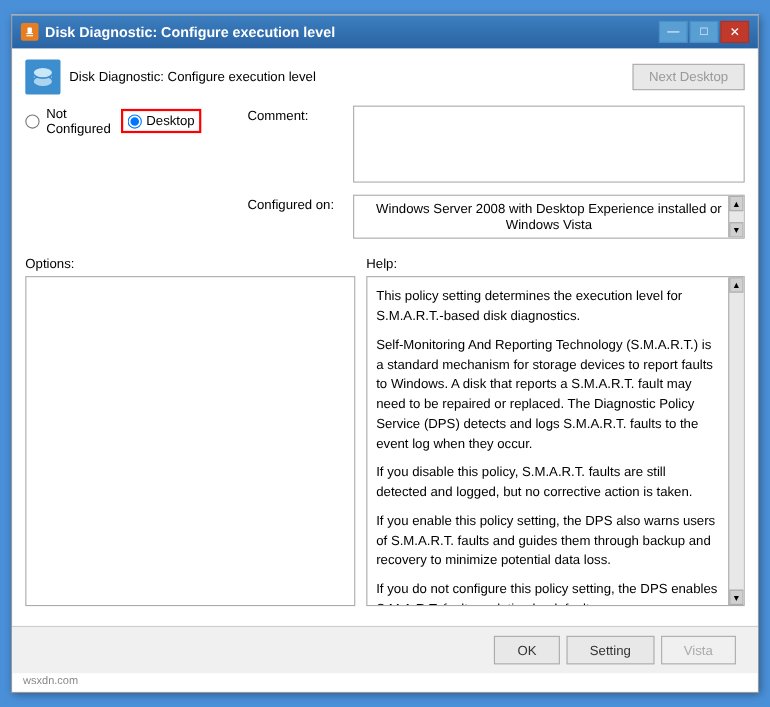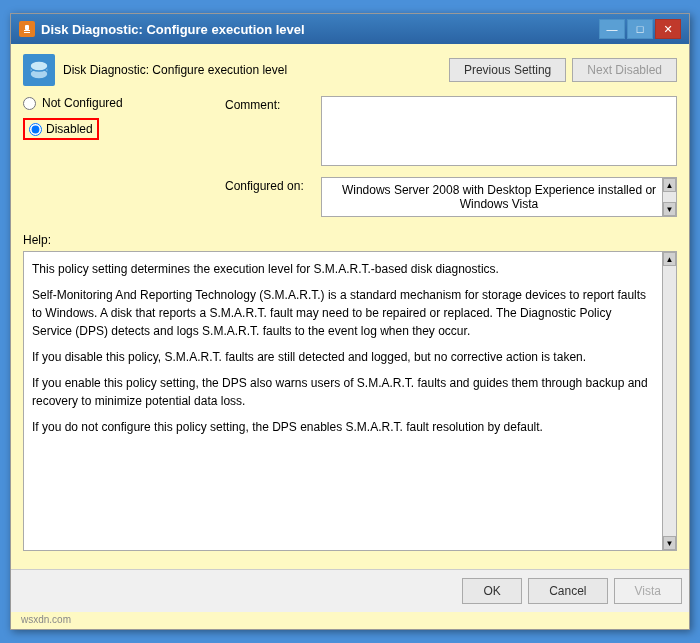--- a/index.html
+++ b/index.html
@@ -9,21 +9,21 @@
       background: #4a90d9;
       display: flex;
       align-items: center;
       justify-content: center;
       width: 700px;
       height: 643px;
       overflow: hidden;
     }
     .window {
       width: 680px;
-      background: #fef9c3;
+      background: #ffffff;
       border: 1px solid #999;
       box-shadow: 2px 2px 8px rgba(0,0,0,0.4);
     }
     .title-bar {
       background: linear-gradient(to bottom, #3c7fc0, #2a63a3);
       color: white;
       padding: 6px 8px;
       display: flex;
       align-items: center;
       justify-content: space-between;
@@ -121,21 +121,21 @@
       margin-bottom: 8px;
     }
 
     .left-panel {
       width: 160px;
       flex-shrink: 0;
     }
 
     .radio-group {
       display: flex;
-      flex-direction: column;
+      flex-direction: row;
       gap: 8px;
       margin-bottom: 12px;
     }
     .radio-item {
       display: flex;
       align-items: center;
       gap: 6px;
       cursor: pointer;
     }
     .radio-item input[type="radio"] {
@@ -279,21 +279,21 @@
       display: flex;
       flex-direction: column;
       justify-content: space-between;
     }
 
     .footer-bar {
       display: flex;
       justify-content: flex-end;
       align-items: center;
       gap: 6px;
-      padding: 8px 7px;
+      padding: 8px 20px;
       border-top: 1px solid #ccc;
       background: #f0f0f0;
     }
     .footer-btn {
       padding: 5px 20px;
       background: #e8e8e8;
       border: 1px solid #aaa;
       cursor: pointer;
       font-size: 12px;
       color: #333;
@@ -339,37 +339,36 @@
           <svg width="24" height="24" viewBox="0 0 24 24">
             <ellipse cx="12" cy="8" rx="9" ry="5" fill="#aad4f0" stroke="#3c8ecf" stroke-width="1.5"></ellipse>
             <path d="M3 8 v8 c0 2.8 4 5 9 5s9-2.2 9-5V8" fill="#aad4f0" stroke="#3c8ecf" stroke-width="1.5"></path>
             <ellipse cx="12" cy="16" rx="9" ry="5" fill="#aad4f0" stroke="#3c8ecf" stroke-width="1.5"></ellipse>
             <ellipse cx="12" cy="8" rx="9" ry="5" fill="#c8e8f8" stroke="#3c8ecf" stroke-width="1.5"></ellipse>
           </svg>
         </div>
         <span class="header-title">Disk Diagnostic: Configure execution level</span>
       </div>
       <div class="header-buttons">
-        <button class="nav-btn">Previous Setting</button>
-        <button class="nav-btn" disabled="">Next Disabled</button>
+        <button class="nav-btn" disabled="">Next Desktop</button>
       </div>
     </div>
 
     <div class="main-area">
 
       <div class="left-panel">
         <div class="radio-group">
           <label class="radio-item">
             <input type="radio" name="config" style="">
             <span class="radio-label">Not Configured</span>
           </label>
           <label class="radio-item">
             <span class="disabled-highlight">
               <input type="radio" name="config" checked="" style="">
-              <span class="radio-label">Disabled</span>
+              <span class="radio-label">Desktop</span>
             </span>
           </label>
         </div>
       </div>
 
       <div class="right-panel">
         <div class="field-row">
           <span class="field-label">Comment:</span>
           <div class="field-content">
             <textarea class="comment-box" style=""></textarea>
@@ -385,20 +384,24 @@
                 <div class="scroll-arrow">▼</div>
               </div>
             </div>
           </div>
         </div>
       </div>
     </div>
 
     <div class="bottom-section">
 
+      <div class="options-panel">
+        <div class="panel-label">Options:</div>
+        <div class="options-box"></div>
+      </div>
 
       <div class="help-panel">
         <div class="panel-label">Help:</div>
         <div class="help-box">
           <div class="help-text">
               <p>This policy setting determines the execution level for S.M.A.R.T.-based disk diagnostics.</p>
               <p>Self-Monitoring And Reporting Technology (S.M.A.R.T.) is a standard mechanism for storage devices to report faults to Windows. A disk that reports a S.M.A.R.T. fault may need to be repaired or replaced. The Diagnostic Policy Service (DPS) detects and logs S.M.A.R.T. faults to the event log when they occur.</p>
               <p>If you disable this policy, S.M.A.R.T. faults are still detected and logged, but no corrective action is taken.</p>
               <p>If you enable this policy setting, the DPS also warns users of S.M.A.R.T. faults and guides them through backup and recovery to minimize potential data loss.</p>
               <p>If you do not configure this policy setting, the DPS enables S.M.A.R.T. fault resolution by default.</p>
@@ -407,18 +410,18 @@
             <div class="scroll-arrow">▲</div>
             <div class="scroll-arrow">▼</div>
           </div>
         </div>
       </div>
     </div>
   </div>
 
   <div class="footer-bar">
     <button class="footer-btn">OK</button>
-    <button class="footer-btn">Cancel</button>
+    <button class="footer-btn">Setting</button>
     <button class="footer-btn" disabled="">Vista</button>
   </div>
 
   <div class="watermark">wsxdn.com</div>
 </div>
 
 </body></html>

